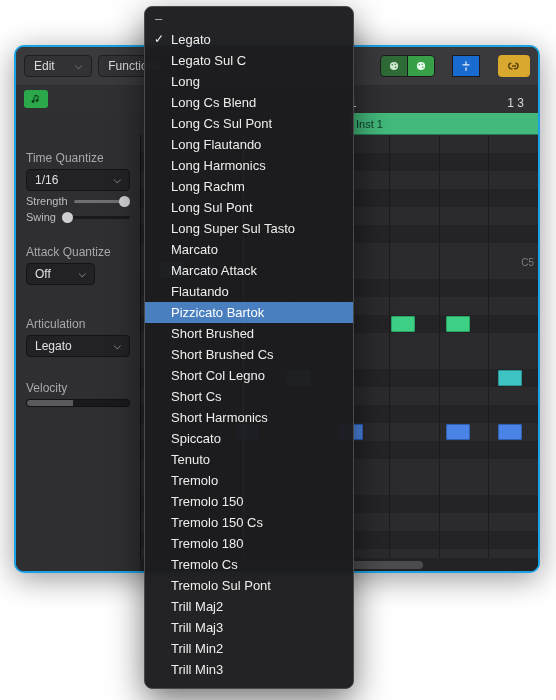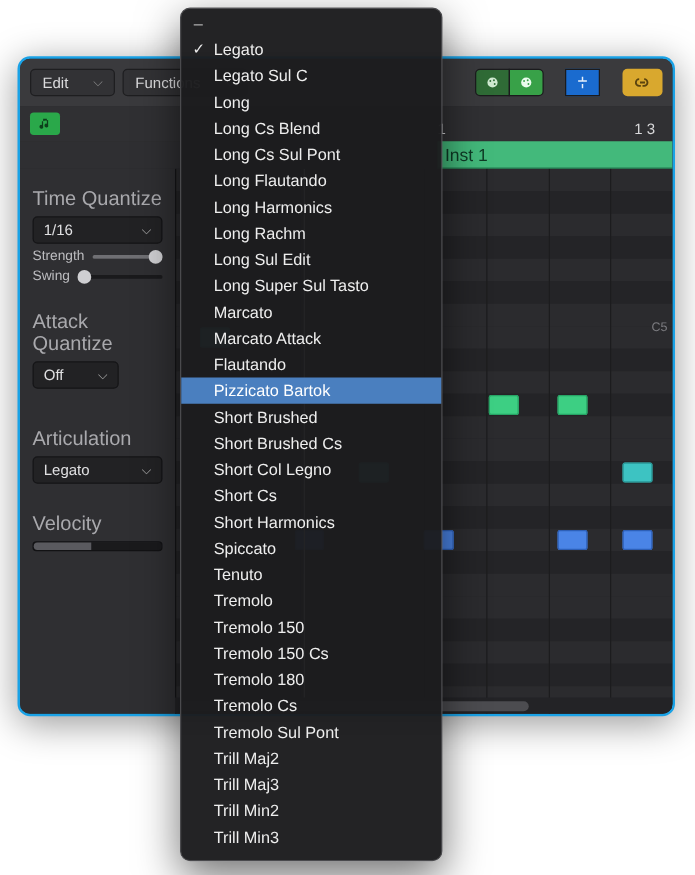--- a/index.html
+++ b/index.html
@@ -36,26 +36,26 @@
   
   .ruler { height:28px; background:#303033; display:flex; color:#e0e0e2; font-size:12px;}
   .ruler-left { width:334px; display:flex; align-items:center; padding-left:8px;}
   .note-chip { width:24px;height:18px; background:#2aa84a; border-radius:3px; display:flex;align-items:center;justify-content:center;}
   .ruler-right { flex:1; display:flex; align-items:flex-end; padding:0 14px 3px 0; justify-content:space-between;}
   .ruler-tick { color:#d8d8da; }
 
   
   .track-hdr-row { height:22px; display:flex;}
   .track-hdr-left{ width:334px; background:#2f2f32;}
-  .track-hdr { flex:1; background:#43b97b; color:#0e3a25; font-size:14px; padding-left:6px; display:flex; align-items:center; border-bottom:1px solid #237a50;}
+  .track-hdr { flex:1; background:#43b97b; color:#0e3a25; font-size:11px; padding-left:6px; display:flex; align-items:center; border-bottom:1px solid #237a50;}
 
   
   .main { flex:1; display:flex; overflow:hidden;}
   .left-panel { width:124px; background:#2f2f32; padding:10px 10px; color:#cfcfd1; font-size:12px; display:flex; flex-direction:column; gap:4px;}
-  .section-label { color:#a9a9ad; font-size:16px; margin-top:6px;}
+  .section-label { color:#a9a9ad; font-size:12px; margin-top:6px;}
   .field-box { background:#222224; border:1px solid #141416; border-radius:4px; padding:3px 8px; color:#e0e0e2; font-size:12px; display:flex; align-items:center; justify-content:space-between;}
   .chev { font-size:10px; color:#aaa;}
   .slider-row { display:flex; align-items:center; gap:6px; font-size:11px; color:#bdbdc0;}
   .slider-track { flex:1; height:3px; background:#1a1a1c; border-radius:2px; position:relative;}
   .slider-thumb { position:absolute; width:11px; height:11px; background:#cfcfd2; border-radius:50%; top:-4px;}
   .slider-fill { position:absolute; height:3px; background:#6f6f73; border-radius:2px; left:0;}
   .vel-track { height:8px; background: linear-gradient(#1a1a1c,#1a1a1c); border:1px solid #121214; border-radius:3px; position:relative;}
   .vel-fill { position:absolute; height:100%; background:#5a5a5f; border-radius:3px 0 0 3px;}
 
   
@@ -263,21 +263,21 @@
   <div class="dd-collapse">–</div>
   <div id="dd-list">
       <div class="dd-item"><span class="check">✓</span><span>Legato</span></div>
       <div class="dd-item"><span>Legato Sul C</span></div>
       <div class="dd-item"><span>Long</span></div>
       <div class="dd-item"><span>Long Cs Blend</span></div>
       <div class="dd-item"><span>Long Cs Sul Pont</span></div>
       <div class="dd-item"><span>Long Flautando</span></div>
       <div class="dd-item"><span>Long Harmonics</span></div>
       <div class="dd-item"><span>Long Rachm</span></div>
-      <div class="dd-item"><span>Long Sul Edit</span></div>
+      <div class="dd-item"><span>Long Sul Pont</span></div>
       <div class="dd-item"><span>Long Super Sul Tasto</span></div>
       <div class="dd-item"><span>Marcato</span></div>
       <div class="dd-item"><span>Marcato Attack</span></div>
       <div class="dd-item"><span>Flautando</span></div>
       <div class="dd-item hl"><span>Pizzicato Bartok</span></div>
       <div class="dd-item"><span>Short Brushed</span></div>
       <div class="dd-item"><span>Short Brushed Cs</span></div>
       <div class="dd-item"><span>Short Col Legno</span></div>
       <div class="dd-item"><span>Short Cs</span></div>
       <div class="dd-item"><span>Short Harmonics</span></div>

